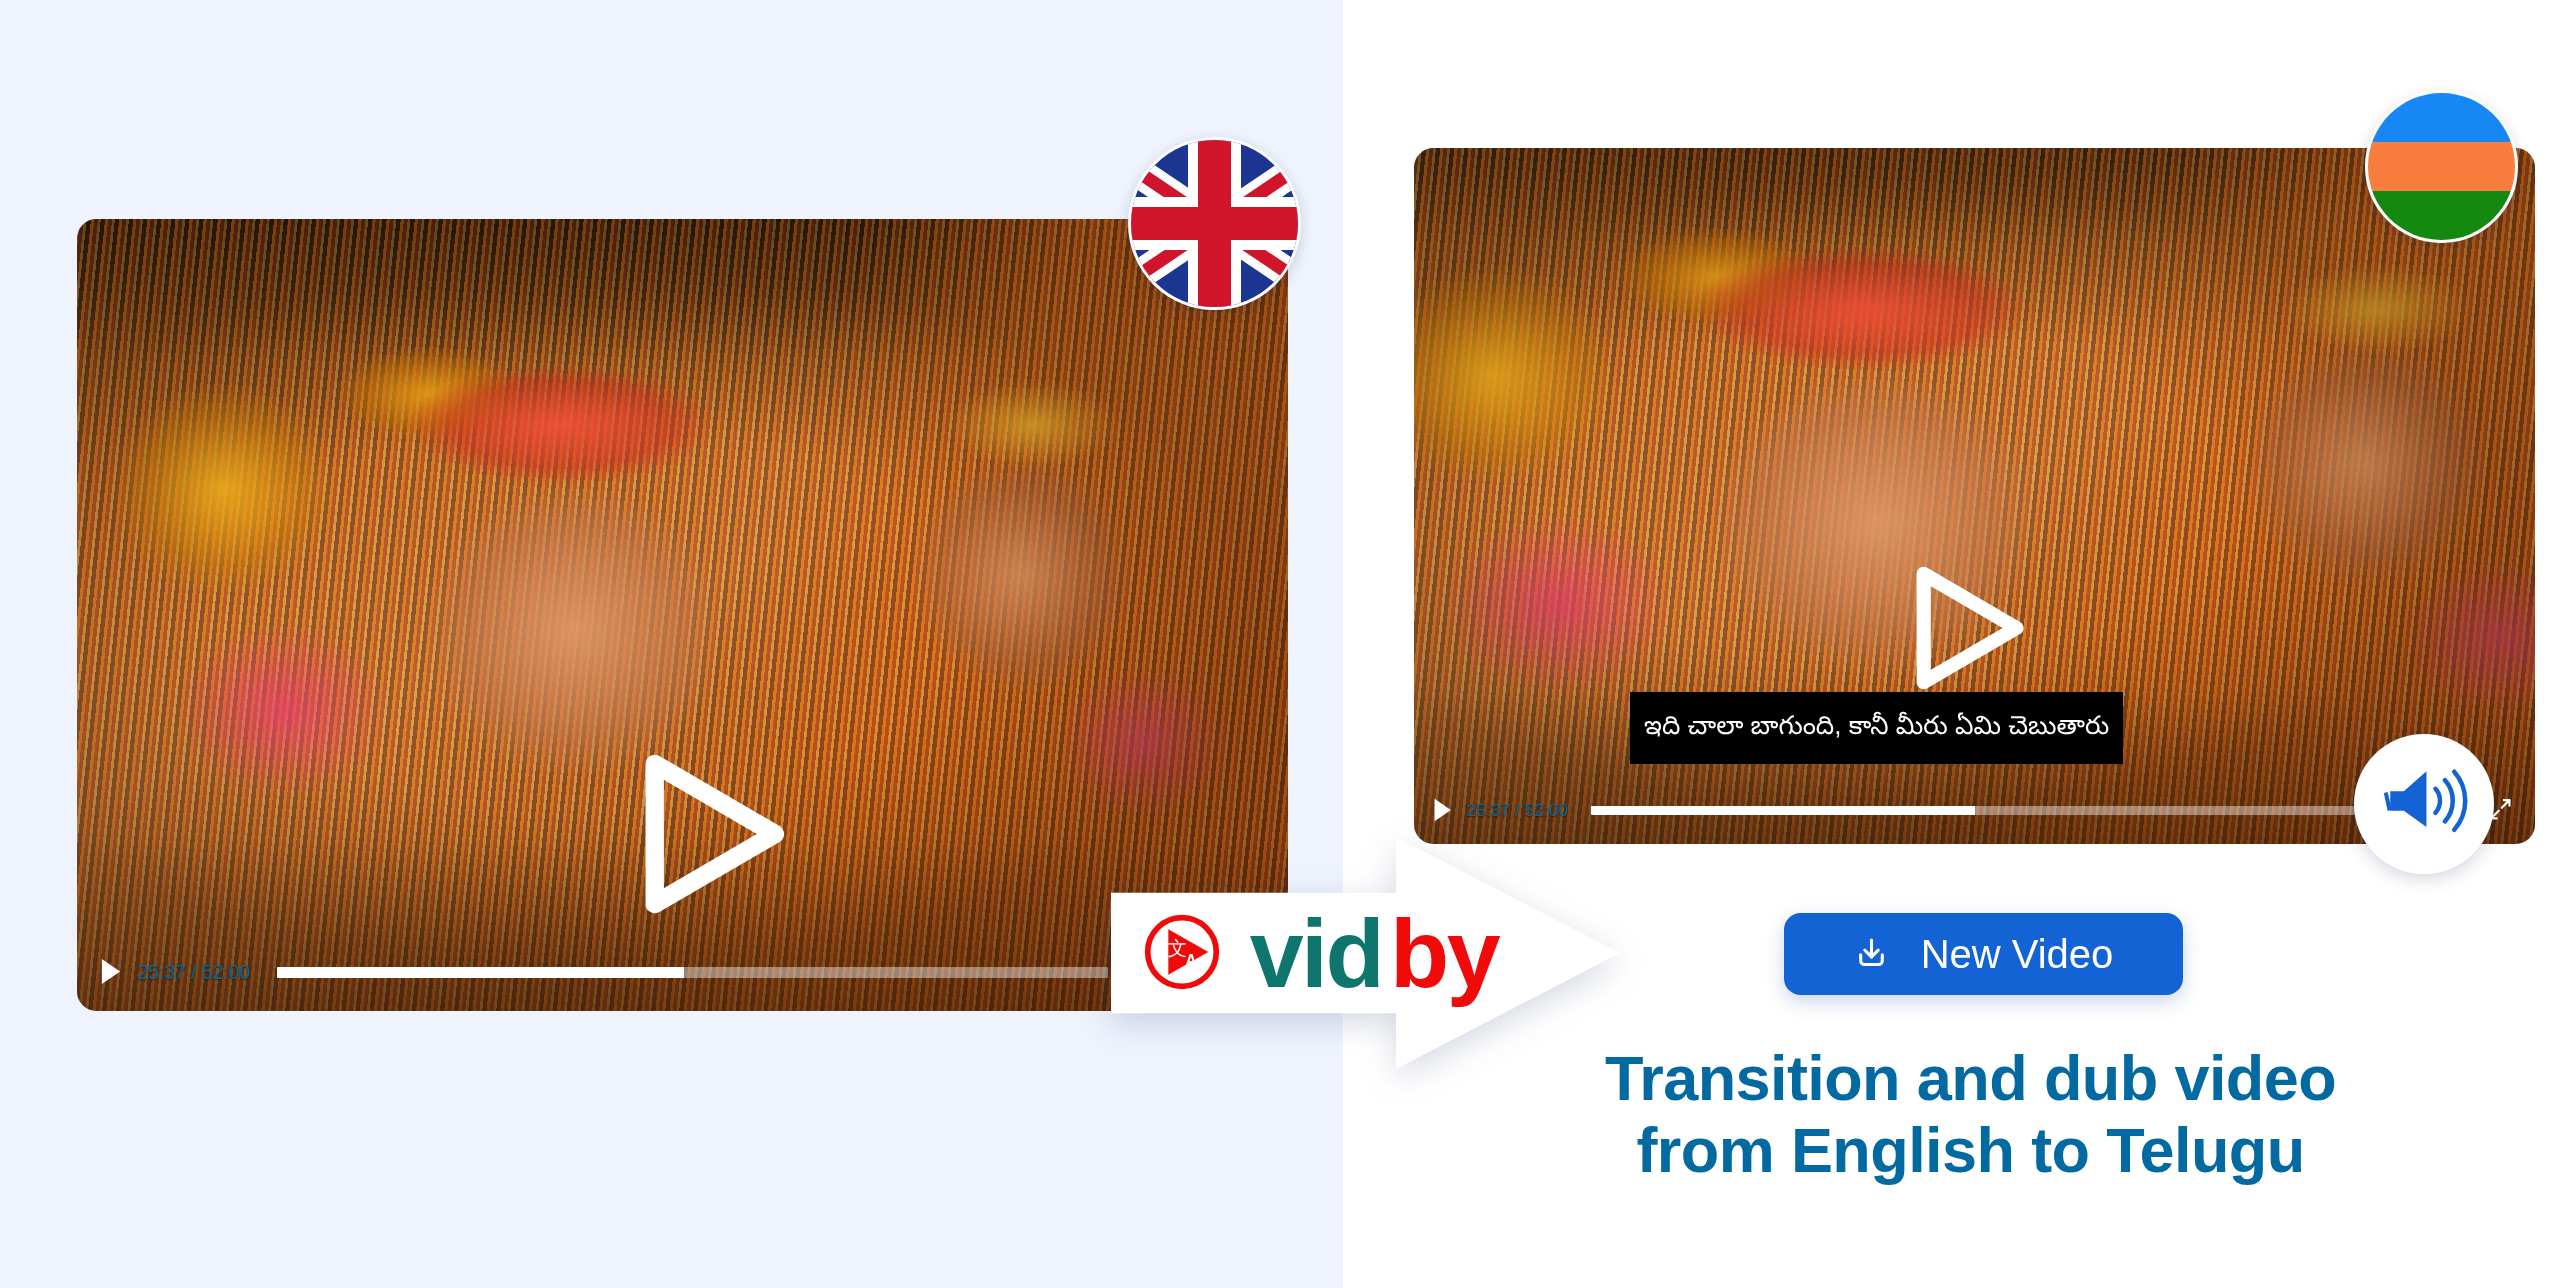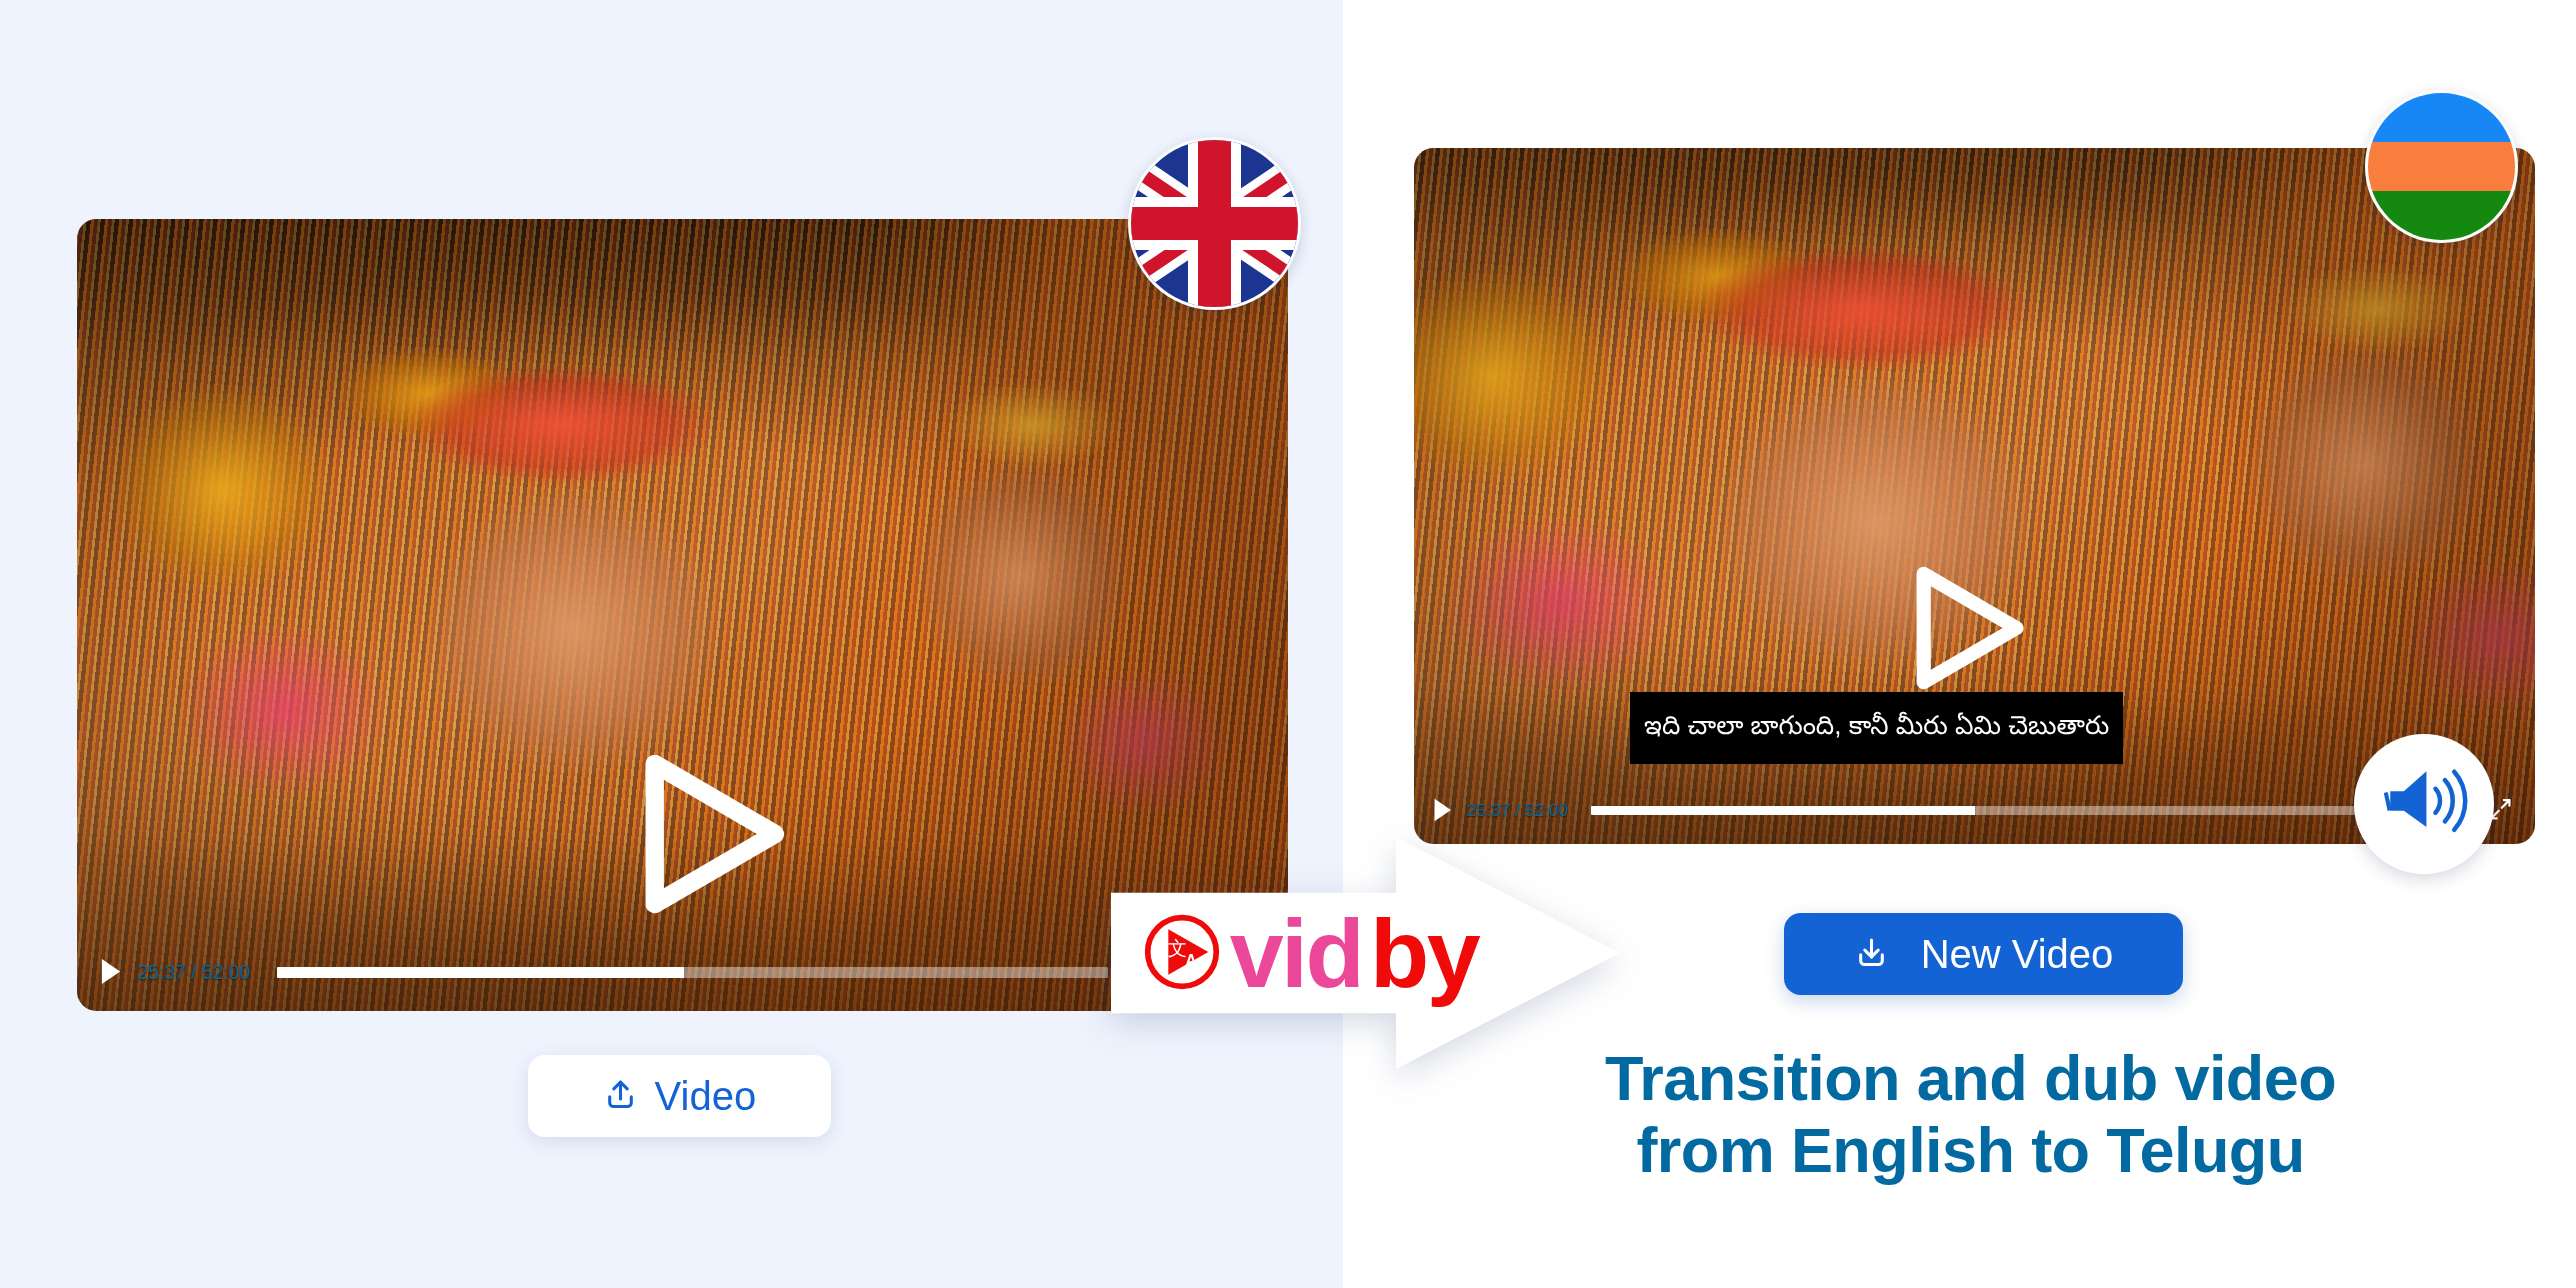--- a/index.html
+++ b/index.html
@@ -192,21 +192,21 @@
     position: absolute;
     display: flex;
     align-items: center;
   }
   .logo-word {
     font-family: "Liberation Sans", sans-serif;
     font-weight: 700;
     letter-spacing: -2.6px;
     line-height: 1;
   }
-  .logo-vid { color: #ec4899; }
+  .logo-vid { color: #0f766e; margin-left: 20px; }
   .logo-by  { color: #f10a0a; }
 
   
   .btn {
     position: absolute;
     display: flex;
     align-items: center;
     justify-content: center;
     border: none;
     cursor: pointer;
@@ -298,30 +298,20 @@
         <i class="uk-d2"></i>
       <i class="uk-d3"></i>
         <i class="uk-d4"></i>
       <i class="uk-hw"></i>
         <i class="uk-vw"></i>
       <i class="uk-hr"></i>
         <i class="uk-vr"></i>
     </span>
   </div>
 
-  <button class="btn btn-video" style="left:528px; top:1055px; width:303px; height:82px;">
-    <span>
-      <svg viewBox="0 0 24 24" width="35" height="35" aria-hidden="true">
-        <path d="M12 3.5 V15" fill="none" stroke="#1463d4" stroke-width="2.1" stroke-linecap="round"></path>
-        <path d="M7.4 8.1 L12 3.5 L16.6 8.1" fill="none" stroke="#1463d4" stroke-width="2.1" stroke-linecap="round" stroke-linejoin="round"></path>
-        <path d="M4.6 13.6 V17.6 a2.6 2.6 0 0 0 2.6 2.6 h9.6 a2.6 2.6 0 0 0 2.6 -2.6 V13.6" fill="none" stroke="#1463d4" stroke-width="2.1" stroke-linecap="round"></path>
-      </svg>
-    </span>
-    <span class="btn-label" style="font-size:40px;">Video</span>
-  </button>
 
   <div class="player" style="left:1414px; top:148px; width:1121px; height:696px;">
     <div class="player-media">
       <div class="photo" style="background-size: 118% 118%; background-position: 40% 42%;"></div>
     </div>
 
     <div class="play-btn" style="left:489px; top:413px; width:129px; height:134px;">
       <svg viewBox="0 0 100 104" width="129" height="134" aria-hidden="true">
         <path d="M16 10 L88 52 L16 94 Z" fill="none" stroke="#ffffff" stroke-width="11" stroke-linejoin="round" stroke-linecap="round"></path>
       </svg>

